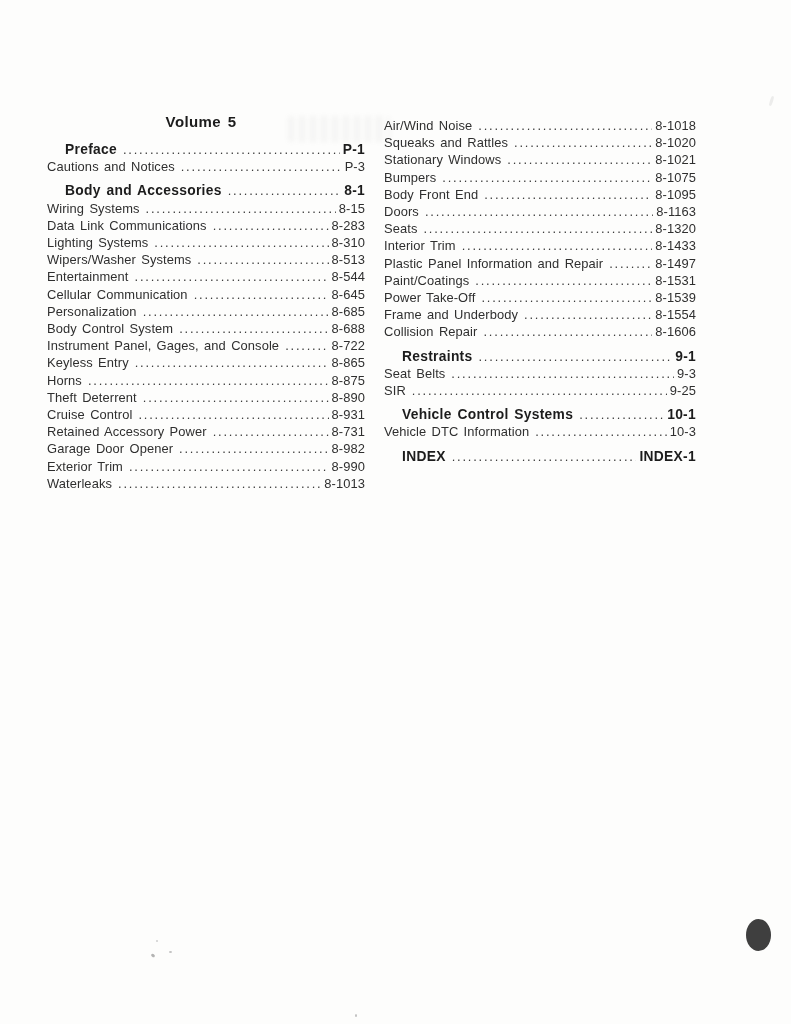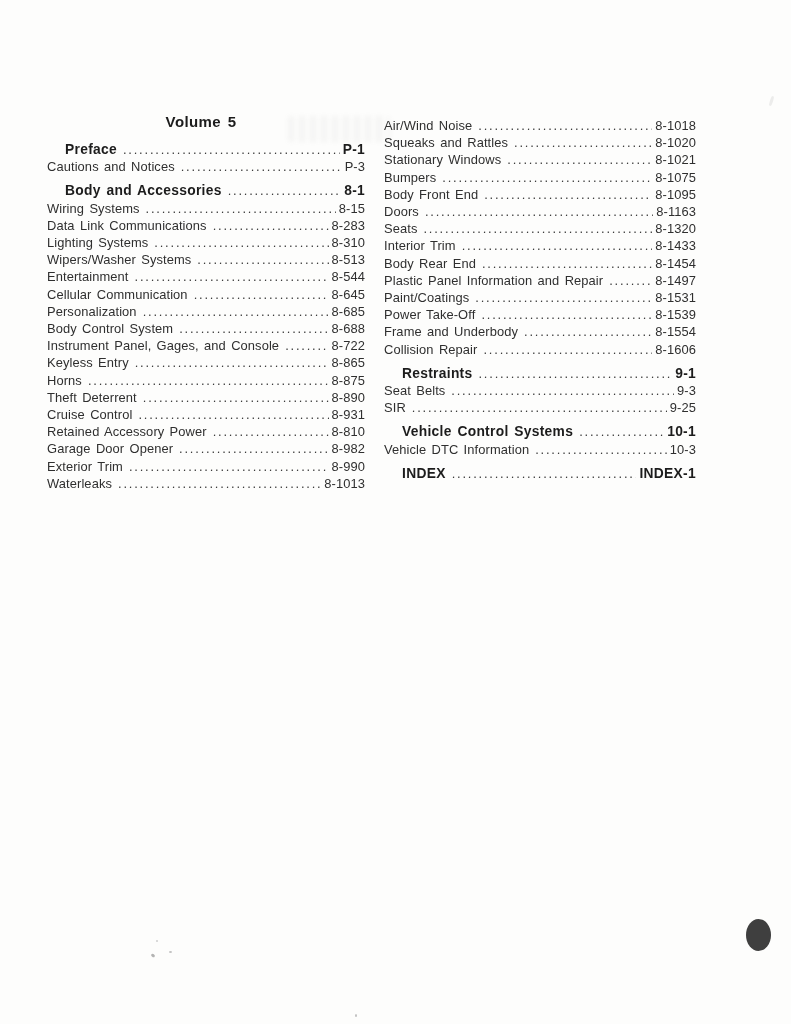--- a/index.html
+++ b/index.html
@@ -175,21 +175,21 @@
           <span class="pagenum">8-890</span>
         </div>
         <div class="row sub">
           <span class="label">Cruise Control</span>
           <span class="leader"></span>
           <span class="pagenum">8-931</span>
         </div>
         <div class="row sub">
           <span class="label">Retained Accessory Power</span>
           <span class="leader"></span>
-          <span class="pagenum">8-810</span>
+          <span class="pagenum">8-731</span>
         </div>
         <div class="row sub">
           <span class="label">Garage Door Opener</span>
           <span class="leader"></span>
           <span class="pagenum">8-982</span>
         </div>
         <div class="row sub">
           <span class="label">Exterior Trim</span>
           <span class="leader"></span>
           <span class="pagenum">8-990</span>
@@ -236,25 +236,20 @@
         </div>
         <div class="row sub">
           <span class="label">Seats</span>
           <span class="leader"></span>
           <span class="pagenum">8-1320</span>
         </div>
         <div class="row sub">
           <span class="label">Interior Trim</span>
           <span class="leader"></span>
           <span class="pagenum">8-1433</span>
-        </div>
-        <div class="row sub">
-          <span class="label">Body Rear End</span>
-          <span class="leader"></span>
-          <span class="pagenum">8-1454</span>
         </div>
         <div class="row sub">
           <span class="label">Plastic Panel Information and Repair</span>
           <span class="leader"></span>
           <span class="pagenum">8-1497</span>
         </div>
         <div class="row sub">
           <span class="label">Paint/Coatings</span>
           <span class="leader"></span>
           <span class="pagenum">8-1531</span>

